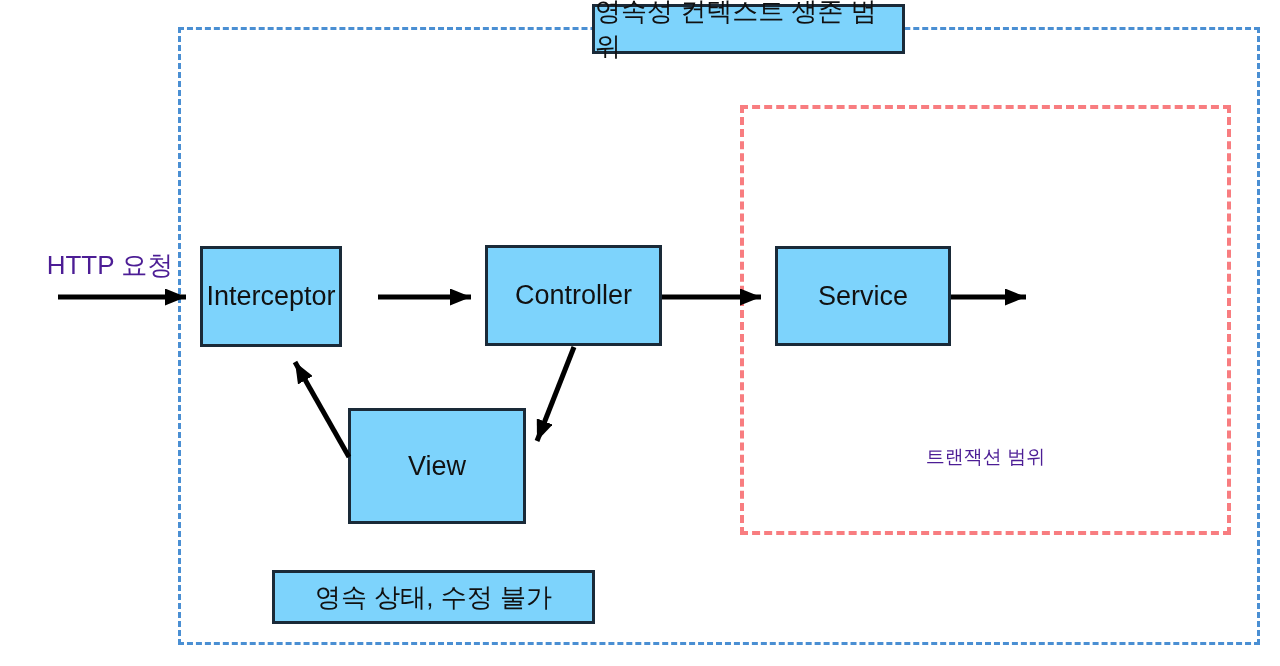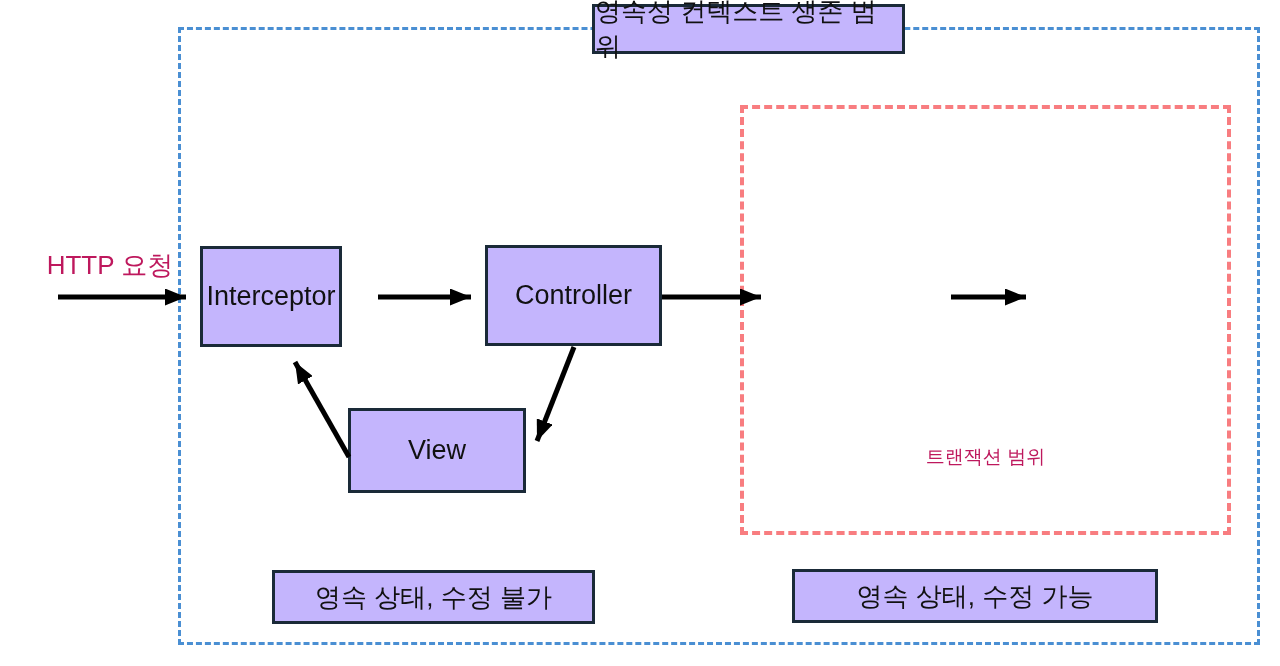--- a/index.html
+++ b/index.html
@@ -24,42 +24,42 @@
     z-index: 1;
   }
   #transaction-boundary {
     left: 740px; top: 105px; width: 491px; height: 430px;
     border: 4px dashed var(--red);
     z-index: 2;
   }
 
   
   .box {
-    background: #c4b5fd;
+    background: #7dd3fc;
     border: 3px solid var(--node-border);
     display: flex;
     align-items: center;
     justify-content: center;
     color: #111111;
     z-index: 4;
   }
   #scope-title-box {
     left: 592px; top: 4px; width: 313px; height: 50px;
     font-size: 26px;
     z-index: 6;
   }
   .node { font-size: 27px; }
   #node-interceptor { left: 200px; top: 246px; width: 142px; height: 101px; }
   #node-controller  { left: 485px; top: 245px; width: 177px; height: 101px; }
   #node-service     { left: 775px; top: 246px; width: 176px; height: 100px; }
   #node-repository  { left: 1040px; top: 246px; width: 176px; height: 100px; }
-  #node-view        { left: 348px; top: 408px; width: 178px; height: 85px; }
+  #node-view        { left: 348px; top: 408px; width: 178px; height: 116px; }
 
   .free-label {
-    color: #be185d;
+    color: #4c1d95;
     text-align: center;
     z-index: 3;
   }
   #http-request-label { left: 24px; top: 248px; width: 172px; font-size: 26px; }
   #transaction-label  { left: 740px; top: 444px; width: 491px; font-size: 19px; }
 
   .state-box { font-size: 26px; }
   #state-box-immutable { left: 272px; top: 570px; width: 323px; height: 54px; }
   #state-box-mutable   { left: 792px; top: 569px; width: 366px; height: 54px; }
 
@@ -92,35 +92,35 @@
   <div id="http-request-label" class="abs free-label">HTTP 요청</div>
 
   <div id="node-interceptor" class="abs box node">
     <span>Interceptor</span>
   </div>
 
   <div id="node-controller" class="abs box node">
     <span>Controller</span>
   </div>
 
+  <div id="node-service" class="abs box node">
+    <span>Service</span>
+  </div>
 
 
   <div id="node-view" class="abs box node">
     <span>View</span>
   </div>
 
   <div id="transaction-label" class="abs free-label">트랜잭션 범위</div>
 
   <div id="state-box-immutable" class="abs box state-box">
     <span>영속 상태, 수정 불가</span>
   </div>
 
-  <div id="state-box-mutable" class="abs box state-box">
-    <span>영속 상태, 수정 가능</span>
-  </div>
 
   <svg id="arrows" viewBox="0 0 1280 666" xmlns="http://www.w3.org/2000/svg">
     <defs>
       <marker id="ah" markerUnits="strokeWidth" markerWidth="4.4" markerHeight="3.4" refX="4.2" refY="1.7" orient="auto">
         <path id="arrowhead-shape" d="M0,0 L4.2,1.7 L0,3.4 Z"></path>
       </marker>
     </defs>
     <line x1="58" y1="297" x2="186" y2="297" marker-end="url(#ah)"></line>
     <line x1="378" y1="297" x2="471" y2="297" marker-end="url(#ah)"></line>
     <line x1="662" y1="297" x2="761" y2="297" marker-end="url(#ah)"></line>

